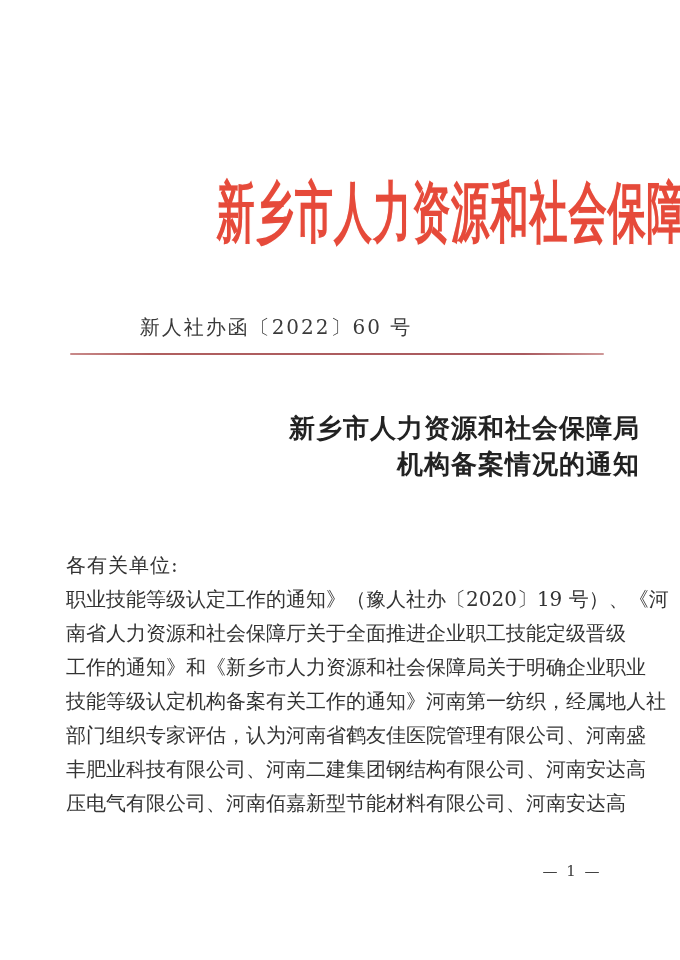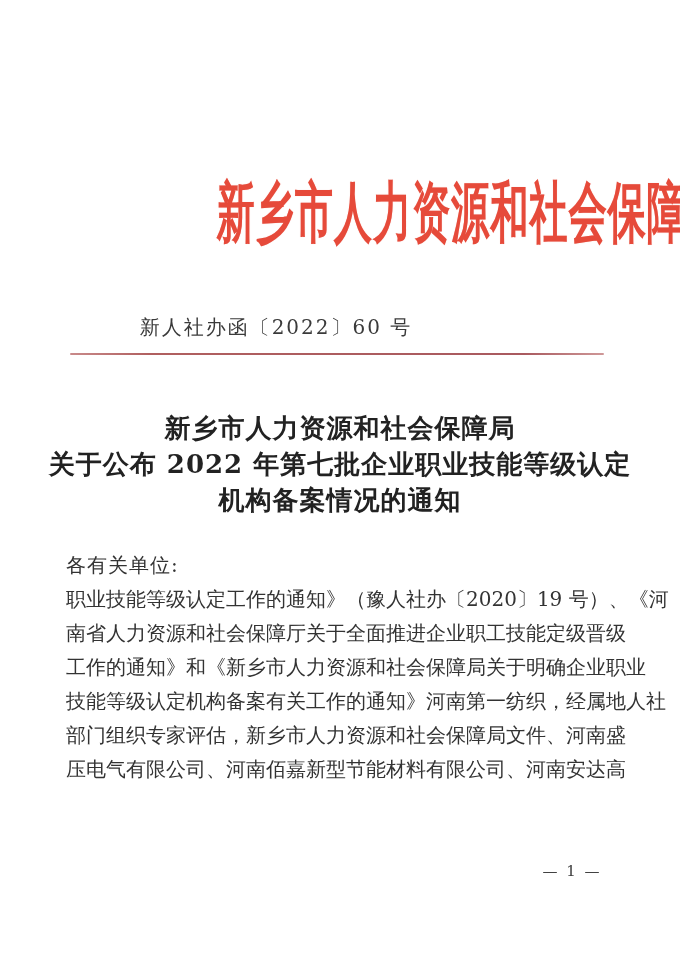--- a/index.html
+++ b/index.html
@@ -60,21 +60,21 @@
     background: linear-gradient(90deg, #c98a8a 0%, #b05f5f 15%, #a95a5f 85%, #cf9898 100%);
     border-radius: 1px;
   }
 
   
   .doc-title {
     position: absolute;
     top: 410px;
     left: 40px;
     width: 600px;
-    text-align: center;
+    text-align: right;
     font-weight: bold;
     font-size: 26px;
     line-height: 36px;
     color: #222222;
     letter-spacing: 1px;
   }
 
   
   .body-block {
     position: absolute;
@@ -122,29 +122,29 @@
   <div class="red-header-wrap">
     <div class="red-header">新乡市人力资源和社会保障局文件</div>
   </div>
 
   <div class="doc-number">新人社办函〔2022〕60 号</div>
 
   <div class="red-rule"></div>
 
   <div class="doc-title">
     <div class="doc-title-line">新乡市人力资源和社会保障局</div>
-    <div class="doc-title-line">关于公布 2022 年第七批企业职业技能等级认定</div>
     <div class="doc-title-line">机构备案情况的通知</div>
   </div>
 
   <div class="body-block">
     <div class="body-line salutation">各有关单位:</div>
     <div class="body-line">职业技能等级认定工作的通知》（豫人社办〔2020〕19 号）、《河</div>
     <div class="body-line">南省人力资源和社会保障厅关于全面推进企业职工技能定级晋级</div>
     <div class="body-line">工作的通知》和《新乡市人力资源和社会保障局关于明确企业职业</div>
     <div class="body-line">技能等级认定机构备案有关工作的通知》河南第一纺织，经属地人社</div>
-    <div class="body-line">部门组织专家评估，新乡市人力资源和社会保障局文件、河南盛</div>
+    <div class="body-line">部门组织专家评估，认为河南省鹤友佳医院管理有限公司、河南盛</div>
+    <div class="body-line">丰肥业科技有限公司、河南二建集团钢结构有限公司、河南安达高</div>
     <div class="body-line">压电气有限公司、河南佰嘉新型节能材料有限公司、河南安达高</div>
   </div>
 
   <div class="page-number">— 1 —</div>
 
 </div>
 
 </body></html>

